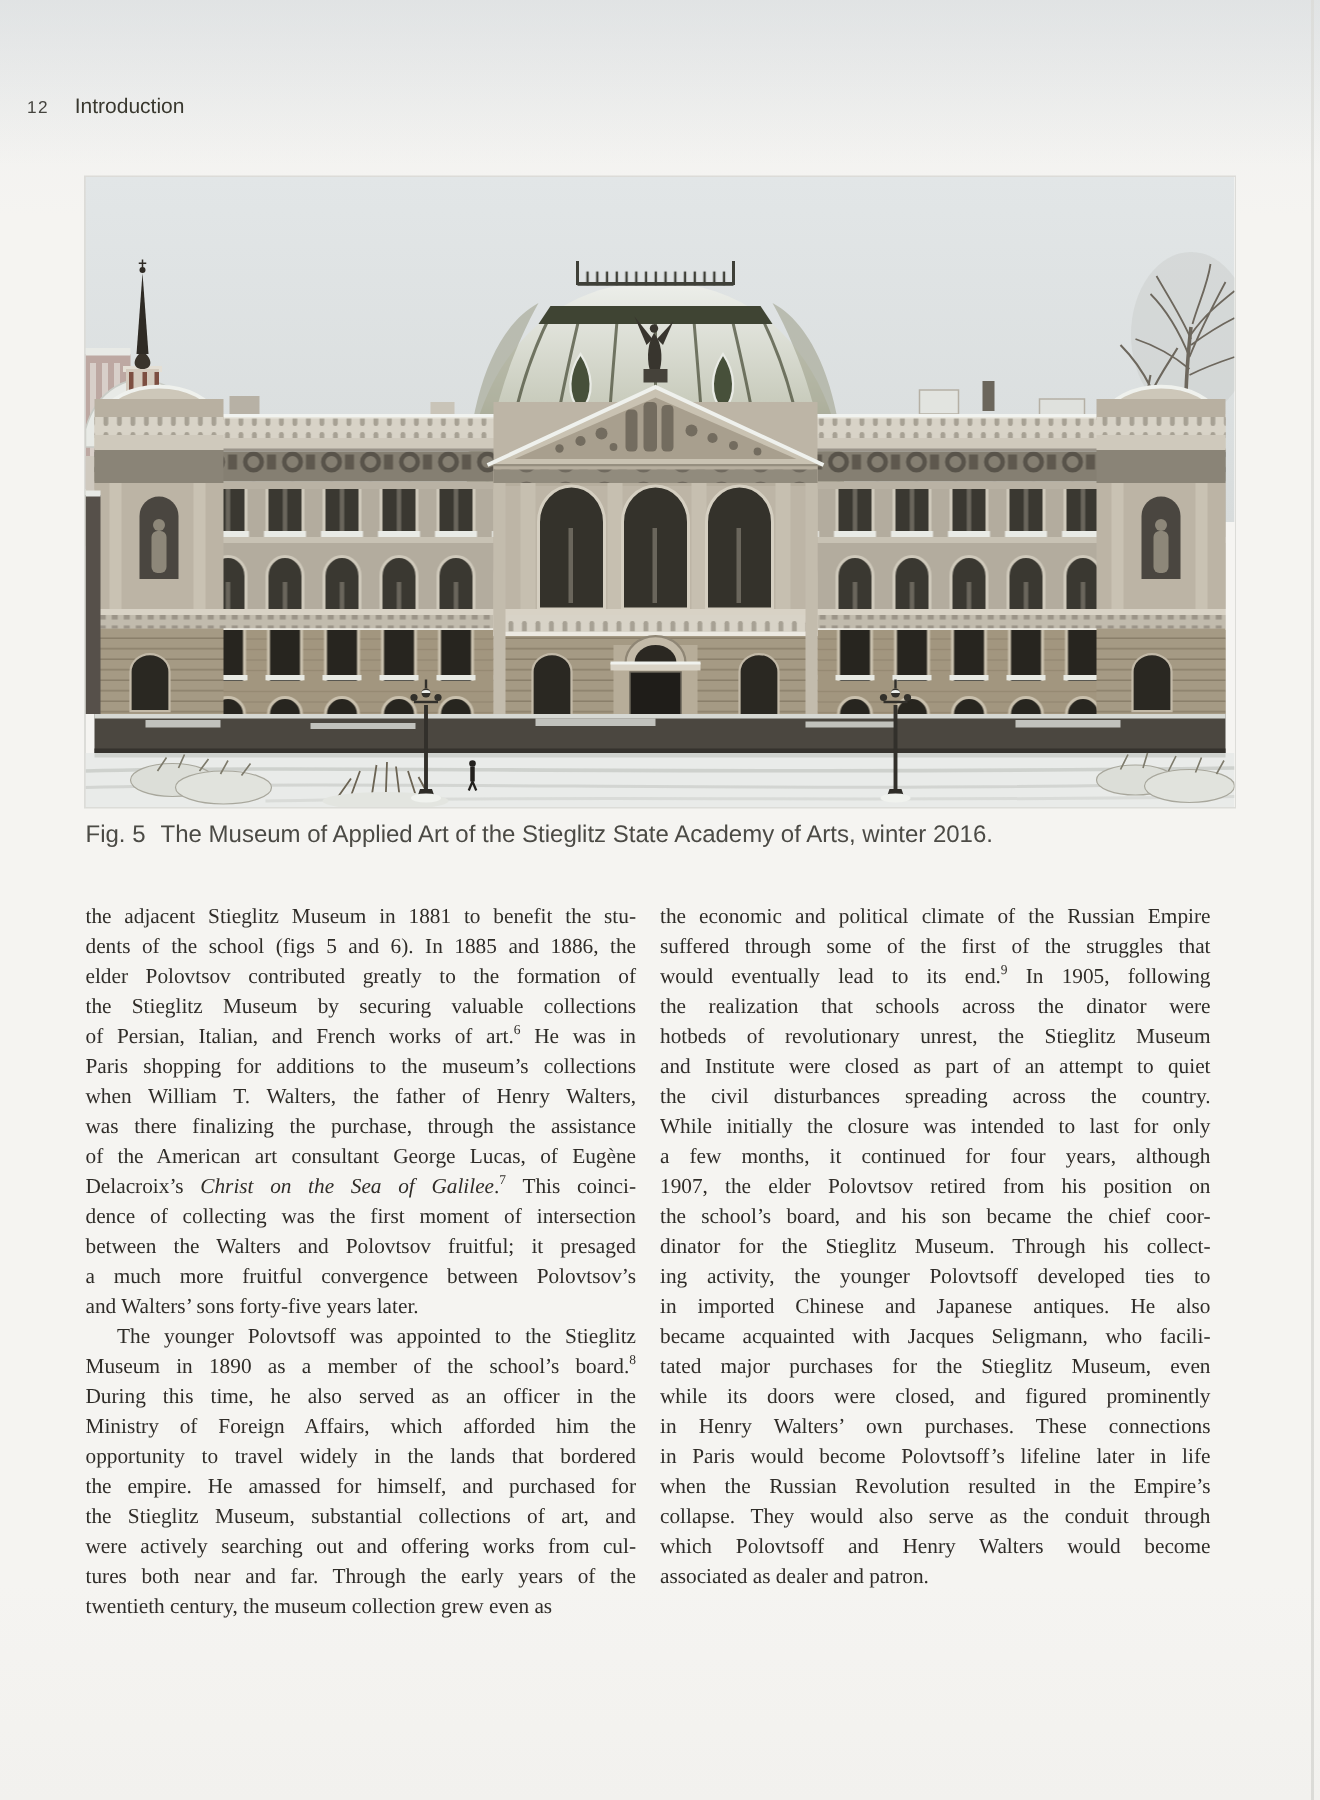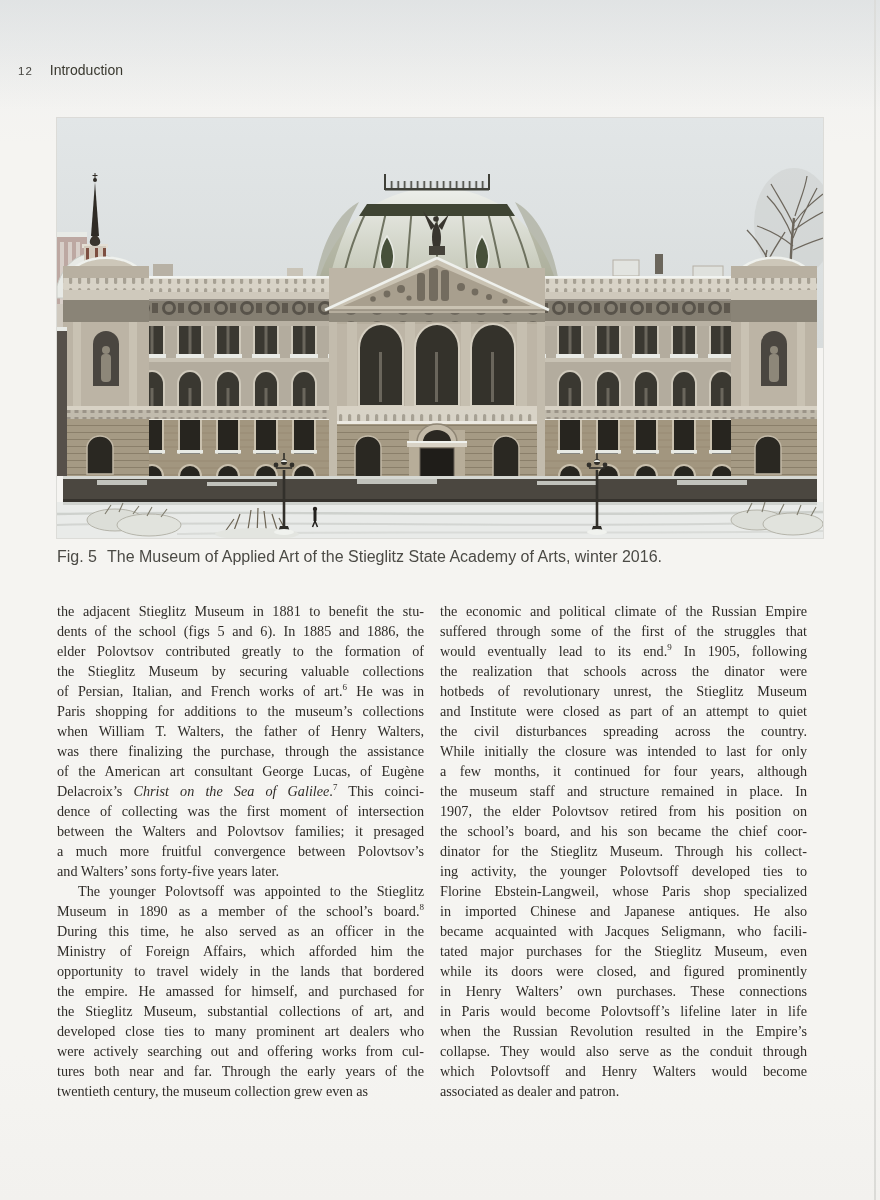--- a/index.html
+++ b/index.html
@@ -353,55 +353,52 @@
           <div class="line">dents of the school (figs 5 and 6). In 1885 and 1886, the</div>
           <div class="line">elder Polovtsov contributed greatly to the formation of</div>
           <div class="line">the Stieglitz Museum by securing valuable collections</div>
           <div class="line">of Persian, Italian, and French works of art.<sup>6</sup> He was in</div>
           <div class="line">Paris shopping for additions to the museum’s collections</div>
           <div class="line">when William T. Walters, the father of Henry Walters,</div>
           <div class="line">was there finalizing the purchase, through the assistance</div>
           <div class="line">of the American art consultant George Lucas, of Eugène</div>
           <div class="line">Delacroix’s <i>Christ on the Sea of Galilee</i>.<sup>7</sup> This coinci-</div>
           <div class="line">dence of collecting was the first moment of intersection</div>
-          <div class="line">between the Walters and Polovtsov families; it presaged</div>
+          <div class="line">between the Walters and Polovtsov fruitful; it presaged</div>
           <div class="line">a much more fruitful convergence between Polovtsov’s</div>
           <div class="line last">and Walters’ sons forty-five years later.</div>
         </div>
         <div class="para indent">
           <div class="line">The younger Polovtsoff was appointed to the Stieglitz</div>
           <div class="line">Museum in 1890 as a member of the school’s board.<sup>8</sup></div>
           <div class="line">During this time, he also served as an officer in the</div>
           <div class="line">Ministry of Foreign Affairs, which afforded him the</div>
           <div class="line">opportunity to travel widely in the lands that bordered</div>
           <div class="line">the empire. He amassed for himself, and purchased for</div>
           <div class="line">the Stieglitz Museum, substantial collections of art, and</div>
-          <div class="line">developed close ties to many prominent art dealers who</div>
           <div class="line">were actively searching out and offering works from cul-</div>
           <div class="line">tures both near and far. Through the early years of the</div>
           <div class="line last">twentieth century, the museum collection grew even as</div>
         </div>
       </div>
     <div class="col">
         <div class="para">
           <div class="line">the economic and political climate of the Russian Empire</div>
           <div class="line">suffered through some of the first of the struggles that</div>
           <div class="line">would eventually lead to its end.<sup>9</sup> In 1905, following</div>
           <div class="line">the realization that schools across the dinator were</div>
           <div class="line">hotbeds of revolutionary unrest, the Stieglitz Museum</div>
           <div class="line">and Institute were closed as part of an attempt to quiet</div>
           <div class="line">the civil disturbances spreading across the country.</div>
           <div class="line">While initially the closure was intended to last for only</div>
           <div class="line">a few months, it continued for four years, although</div>
-          <div class="line">the museum staff and structure remained in place. In</div>
           <div class="line">1907, the elder Polovtsov retired from his position on</div>
           <div class="line">the school’s board, and his son became the chief coor-</div>
           <div class="line">dinator for the Stieglitz Museum. Through his collect-</div>
           <div class="line">ing activity, the younger Polovtsoff developed ties to</div>
-          <div class="line">Florine Ebstein-Langweil, whose Paris shop specialized</div>
           <div class="line">in imported Chinese and Japanese antiques. He also</div>
           <div class="line">became acquainted with Jacques Seligmann, who facili-</div>
           <div class="line">tated major purchases for the Stieglitz Museum, even</div>
           <div class="line">while its doors were closed, and figured prominently</div>
           <div class="line">in Henry Walters’ own purchases. These connections</div>
           <div class="line">in Paris would become Polovtsoff’s lifeline later in life</div>
           <div class="line">when the Russian Revolution resulted in the Empire’s</div>
           <div class="line">collapse. They would also serve as the conduit through</div>
           <div class="line">which Polovtsoff and Henry Walters would become</div>
           <div class="line last">associated as dealer and patron.</div>

